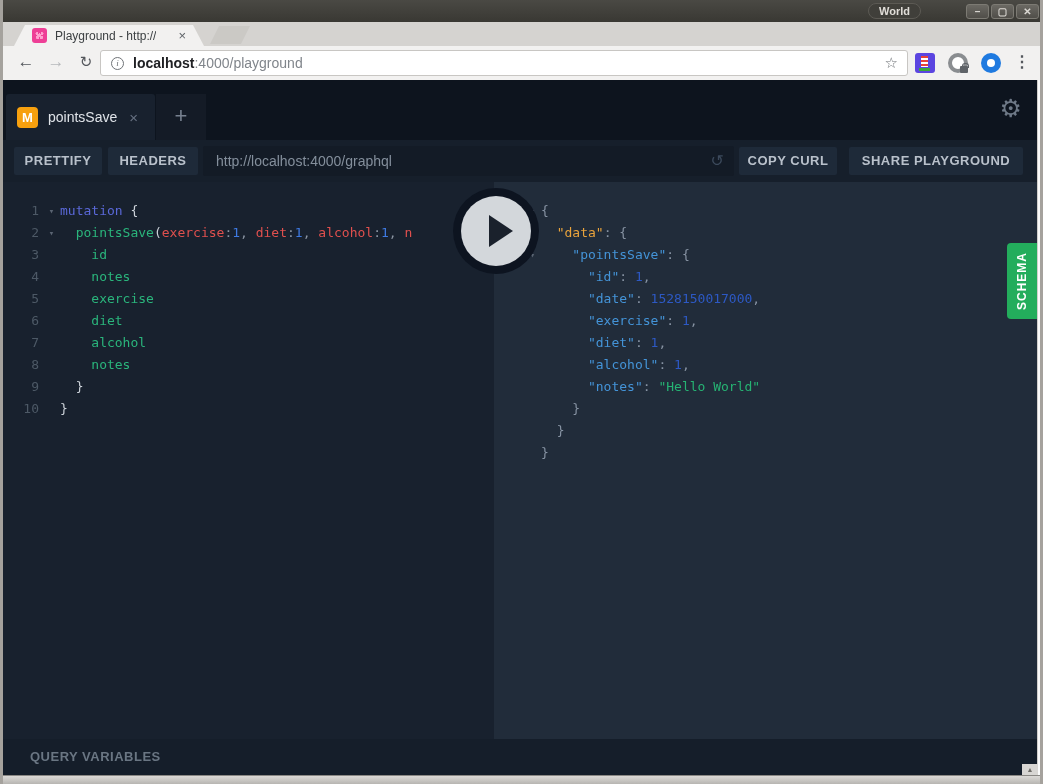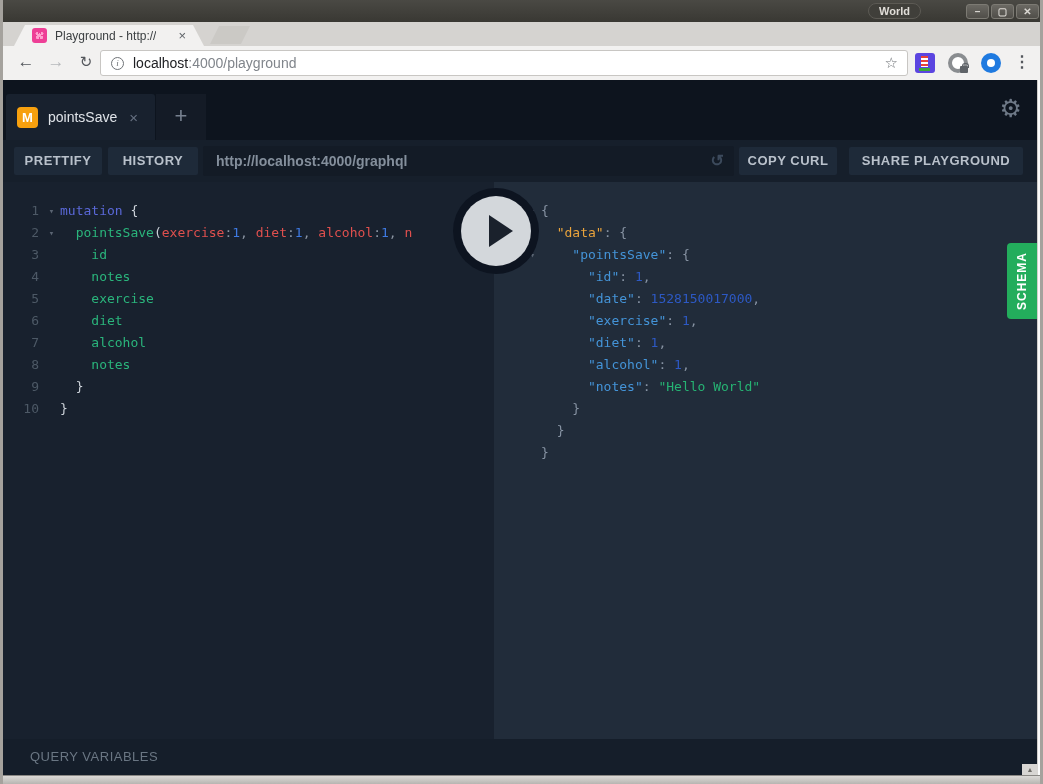--- a/index.html
+++ b/index.html
@@ -39,21 +39,21 @@
   .toolbar { position:absolute; left:-3px; top:46px; width:1043px; height:34px; background:#f2f1f0; z-index:48; }
   .navic { position:absolute; top:0; height:34px; line-height:32px; text-align:center; width:28px;
     font-size:17px; color:#54575c; }
   .navic.back { left:12px; } .navic.fwd { left:42px; color:#b6b8bb; } .navic.reload { left:72px; font-size:15px;}
   .omnibox { position:absolute; left:100px; top:4px; width:808px; height:26px; background:#fff;
     border:1px solid #c8c6c3; border-radius:3px; display:flex; align-items:center; }
   .info-ic { width:13px; height:13px; border:1.5px solid #6f7377; border-radius:50%;
     margin-left:10px; color:#6f7377; font-size:9px; line-height:11px; text-align:center;
     font-family:"Liberation Serif", serif; font-style:italic; flex:0 0 auto;}
   .url { font-size:14px; margin-left:9px; white-space:nowrap; }
-  .url .host { color:#202124; font-weight:normal; }
+  .url .host { color:#202124; font-weight:bold; }
   .url .rest { color:#80858b;margin-top:20px; }
   .star { margin-left:auto; margin-right:9px; font-size:15px; color:#6f7377; }
   .ext { position:absolute; top:7px; width:20px; height:20px; }
   .ext-lh { left:915px; border-radius:3px; background:#5b45e0; overflow:hidden;}
   .ext-lh .tower{ position:absolute; left:6px; top:3px; width:7px; height:11px;
      background:repeating-linear-gradient(180deg,#e84338 0 2px,#fff 2px 4px); }
   .ext-lh .base{ position:absolute; left:4px; bottom:2px; width:11px; height:3px; background:#3aa83a;}
   .ext-priv { left:948px; border-radius:50%; border:4px solid #8a8d90; background:#fff;}
   .ext-priv .lock{ position:absolute; right:-4px; bottom:-4px; width:8px; height:7px; background:#5f6368; border-radius:1px;}
   .ext-priv .lock::before{ content:""; position:absolute; left:1.5px; top:-3px; width:5px; height:4px;
@@ -73,21 +73,21 @@
   .pg-newtab { position:absolute; left:153px; top:14px; width:50px; height:46px; background:#141b26;
     color:#77818f; font-size:22px; font-weight:300; text-align:center; line-height:44px; }
   .gear { position:absolute; right:18px; top:14px; font-size:25px; color:#6e7987;
     font-family:"DejaVu Sans", sans-serif; }
   .pg-toolbar { position:absolute; left:0; top:60px; width:1037px; height:42px; background:#161f2b; }
   .pg-btn { position:absolute; top:7px; height:28px; background:#1e2a39; border-radius:2px;
     color:#b9c1cb; font-size:13px; font-weight:bold; letter-spacing:0.5px; text-align:center; line-height:28px; }
   .b-prettify { left:11px; width:88px; } .b-history { left:105px; width:90px; }
   .b-copycurl { left:736px; width:98px; } .b-share { left:846px; width:174px; }
   .endpoint { position:absolute; left:200px; top:6px; width:531px; height:30px; background:#131b26;
-    border-radius:2px; color:#848f9c; font-size:14px; line-height:30px; padding-left:13px;font-weight:bold; }
+    border-radius:2px; color:#848f9c; font-size:14px; line-height:30px; padding-left:13px; }
   .endpoint .rearm { position:absolute; right:10px; top:0; color:#3c4a5c; font-size:16px; }
   
   .pane-left { position:absolute; left:0; top:102px; width:491px; height:557px; background:#18212e; overflow:hidden;}
   .pane-right { position:absolute; left:491px; top:102px; width:543px; height:557px; background:#212c3a; overflow:hidden;}
   .codewrap { padding-top:18px; font-family:"DejaVu Sans Mono", monospace; font-size:13px; }
   .cl { display:flex; height:22px; line-height:22px; white-space:pre; }
   .cl .ln { width:40px; text-align:right; color:#4d5966; padding-right:4px; flex:0 0 auto;}
   .cl .fold { width:17px; text-align:center; color:#5a6472; font-size:9px; flex:0 0 auto;}
   .cl pre { font:inherit; }
   .pane-right .codewrap { padding-left:30px; }
@@ -100,21 +100,21 @@
   .play .inner { position:absolute; inset:8px; border-radius:50%; background:#d3d7db; }
   .play .tri { position:absolute; left:36px; top:27px; width:0; height:0;
     border-left:24px solid #1a212c; border-top:16px solid transparent; border-bottom:16px solid transparent; }
   
   .schema-tab { position:absolute; left:1004px; top:163px; width:30px; height:76px; background:#23ad5c;
     border-radius:4px 0 0 4px; z-index:6; display:flex; align-items:center; justify-content:center;}
   .schema-tab span { writing-mode:vertical-rl; transform:rotate(180deg); color:#fff; font-size:12px;
     font-weight:bold; letter-spacing:1px; }
   
   .bottombar { position:absolute; left:0; top:659px; width:1034px; height:36px; background:#151e2a; }
-  .bb-label { position:absolute; top:0; height:36px; line-height:36px; font-size:13px; font-weight:normal; letter-spacing:0.5px; }
+  .bb-label { position:absolute; top:0; height:36px; line-height:36px; font-size:13px; font-weight:bold; letter-spacing:0.5px; }
   .bb-qv { left:27px; color:#6a7683; } .bb-hh { left:170px; color:#dde2e8; }
   .bb-tr { right:14px; color:#4e5866;margin-top:29px; }
   
   .scrollbar { position:absolute; left:1034px; top:80px; width:6px; height:695px; background:#fafafa;
     border-left:1px solid #d0cecb; z-index:40;}
   .scroll-arrow { position:absolute; left:1019px; top:684px; width:16px; height:12px; background:#d8d6d3;
     color:#6f6d68; font-size:7px; text-align:center; line-height:12px; z-index:41;}
   .framebottom { position:absolute; left:0; top:775px; width:1043px; height:9px;
     background:linear-gradient(#dcdad7,#b7b5b1); border-top:1px solid #8a8884; z-index:45; }
 </style>
@@ -164,21 +164,21 @@
     <div class="pg-tab">
       <span class="m-badge">M</span>
       <span class="pt-title">pointsSave</span>
       <span class="pt-close">×</span>
     </div>
     <div class="pg-newtab">+</div>
     <span class="gear">⚙</span>
 
     <div class="pg-toolbar">
       <div class="pg-btn b-prettify">PRETTIFY</div>
-      <div class="pg-btn b-history">HISTORY</div>
+      <div class="pg-btn b-history">HEADERS</div>
       <div class="endpoint"><span>http://localhost:4000/graphql</span><span class="rearm">↺</span></div>
       <div class="pg-btn b-copycurl">COPY CURL</div>
       <div class="pg-btn b-share">SHARE PLAYGROUND</div>
     </div>
 
     <div class="pane-left">
       <div class="codewrap" id="editor-lines">
           <div class="cl"><span class="ln">1</span><span class="fold">▾</span><pre><span class="tk-kw">mutation</span><span class="tk-pun"> {</span></pre></div>
           <div class="cl"><span class="ln">2</span><span class="fold">▾</span><pre><span class="tk-pun">  </span><span class="tk-def">pointsSave</span><span class="tk-pun">(</span><span class="tk-attr">exercise</span><span class="tk-dim">:</span><span class="tk-num">1</span><span class="tk-dim">, </span><span class="tk-attr">diet</span><span class="tk-dim">:</span><span class="tk-num">1</span><span class="tk-dim">, </span><span class="tk-attr">alcohol</span><span class="tk-dim">:</span><span class="tk-num">1</span><span class="tk-dim">, </span><span class="tk-attr">n</span></pre></div>
           <div class="cl"><span class="ln">3</span><span class="fold"></span><pre><span class="tk-pun">    </span><span class="tk-def">id</span></pre></div>

